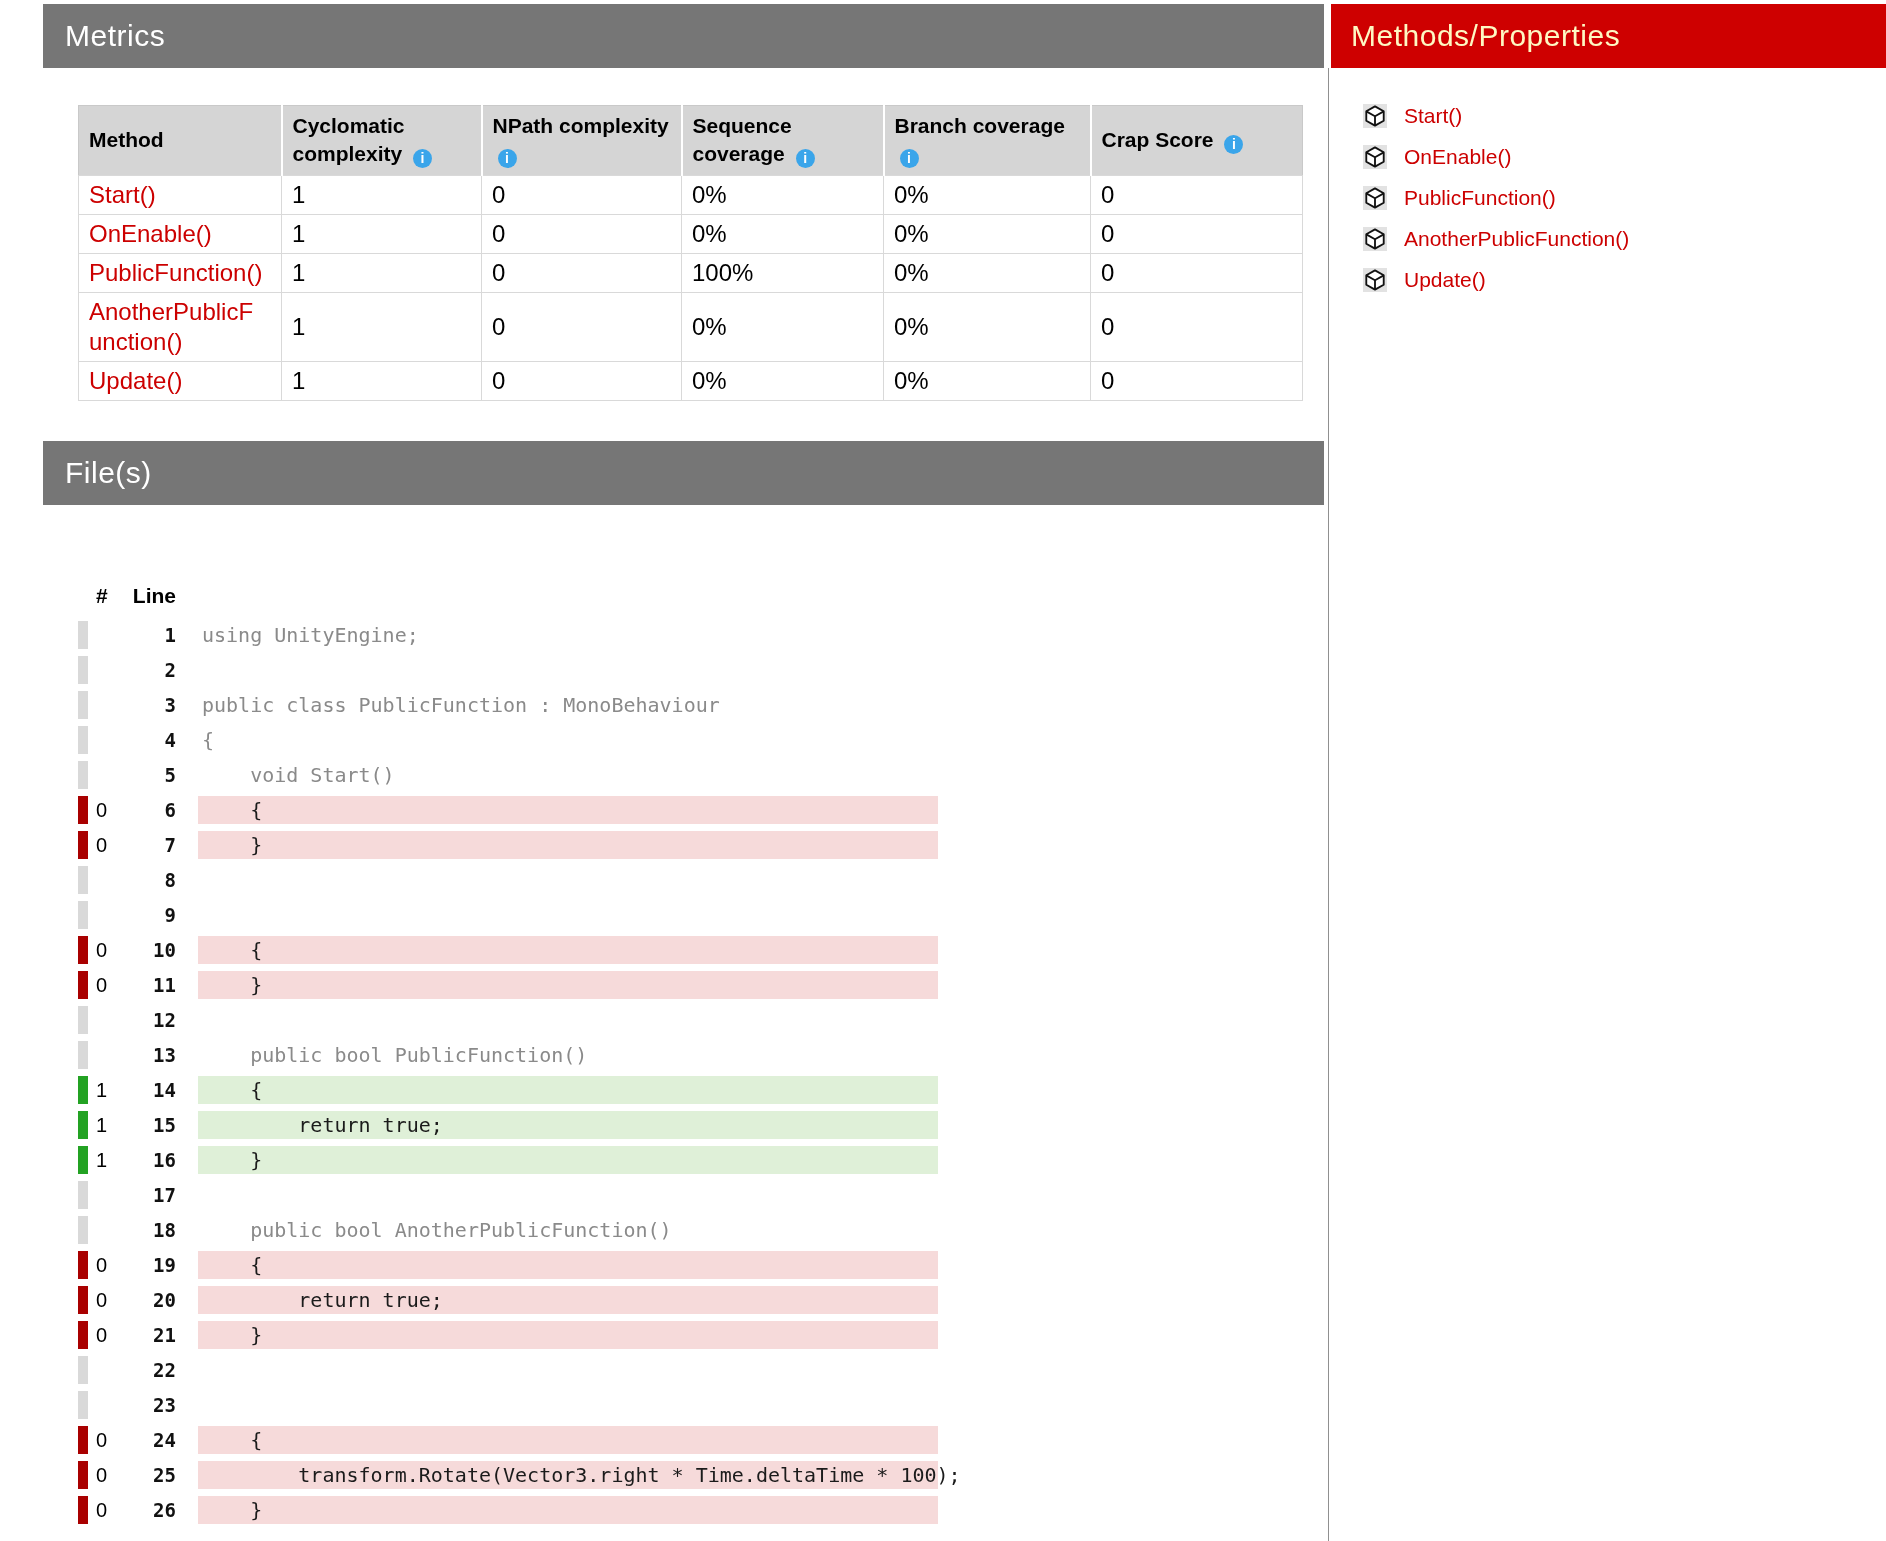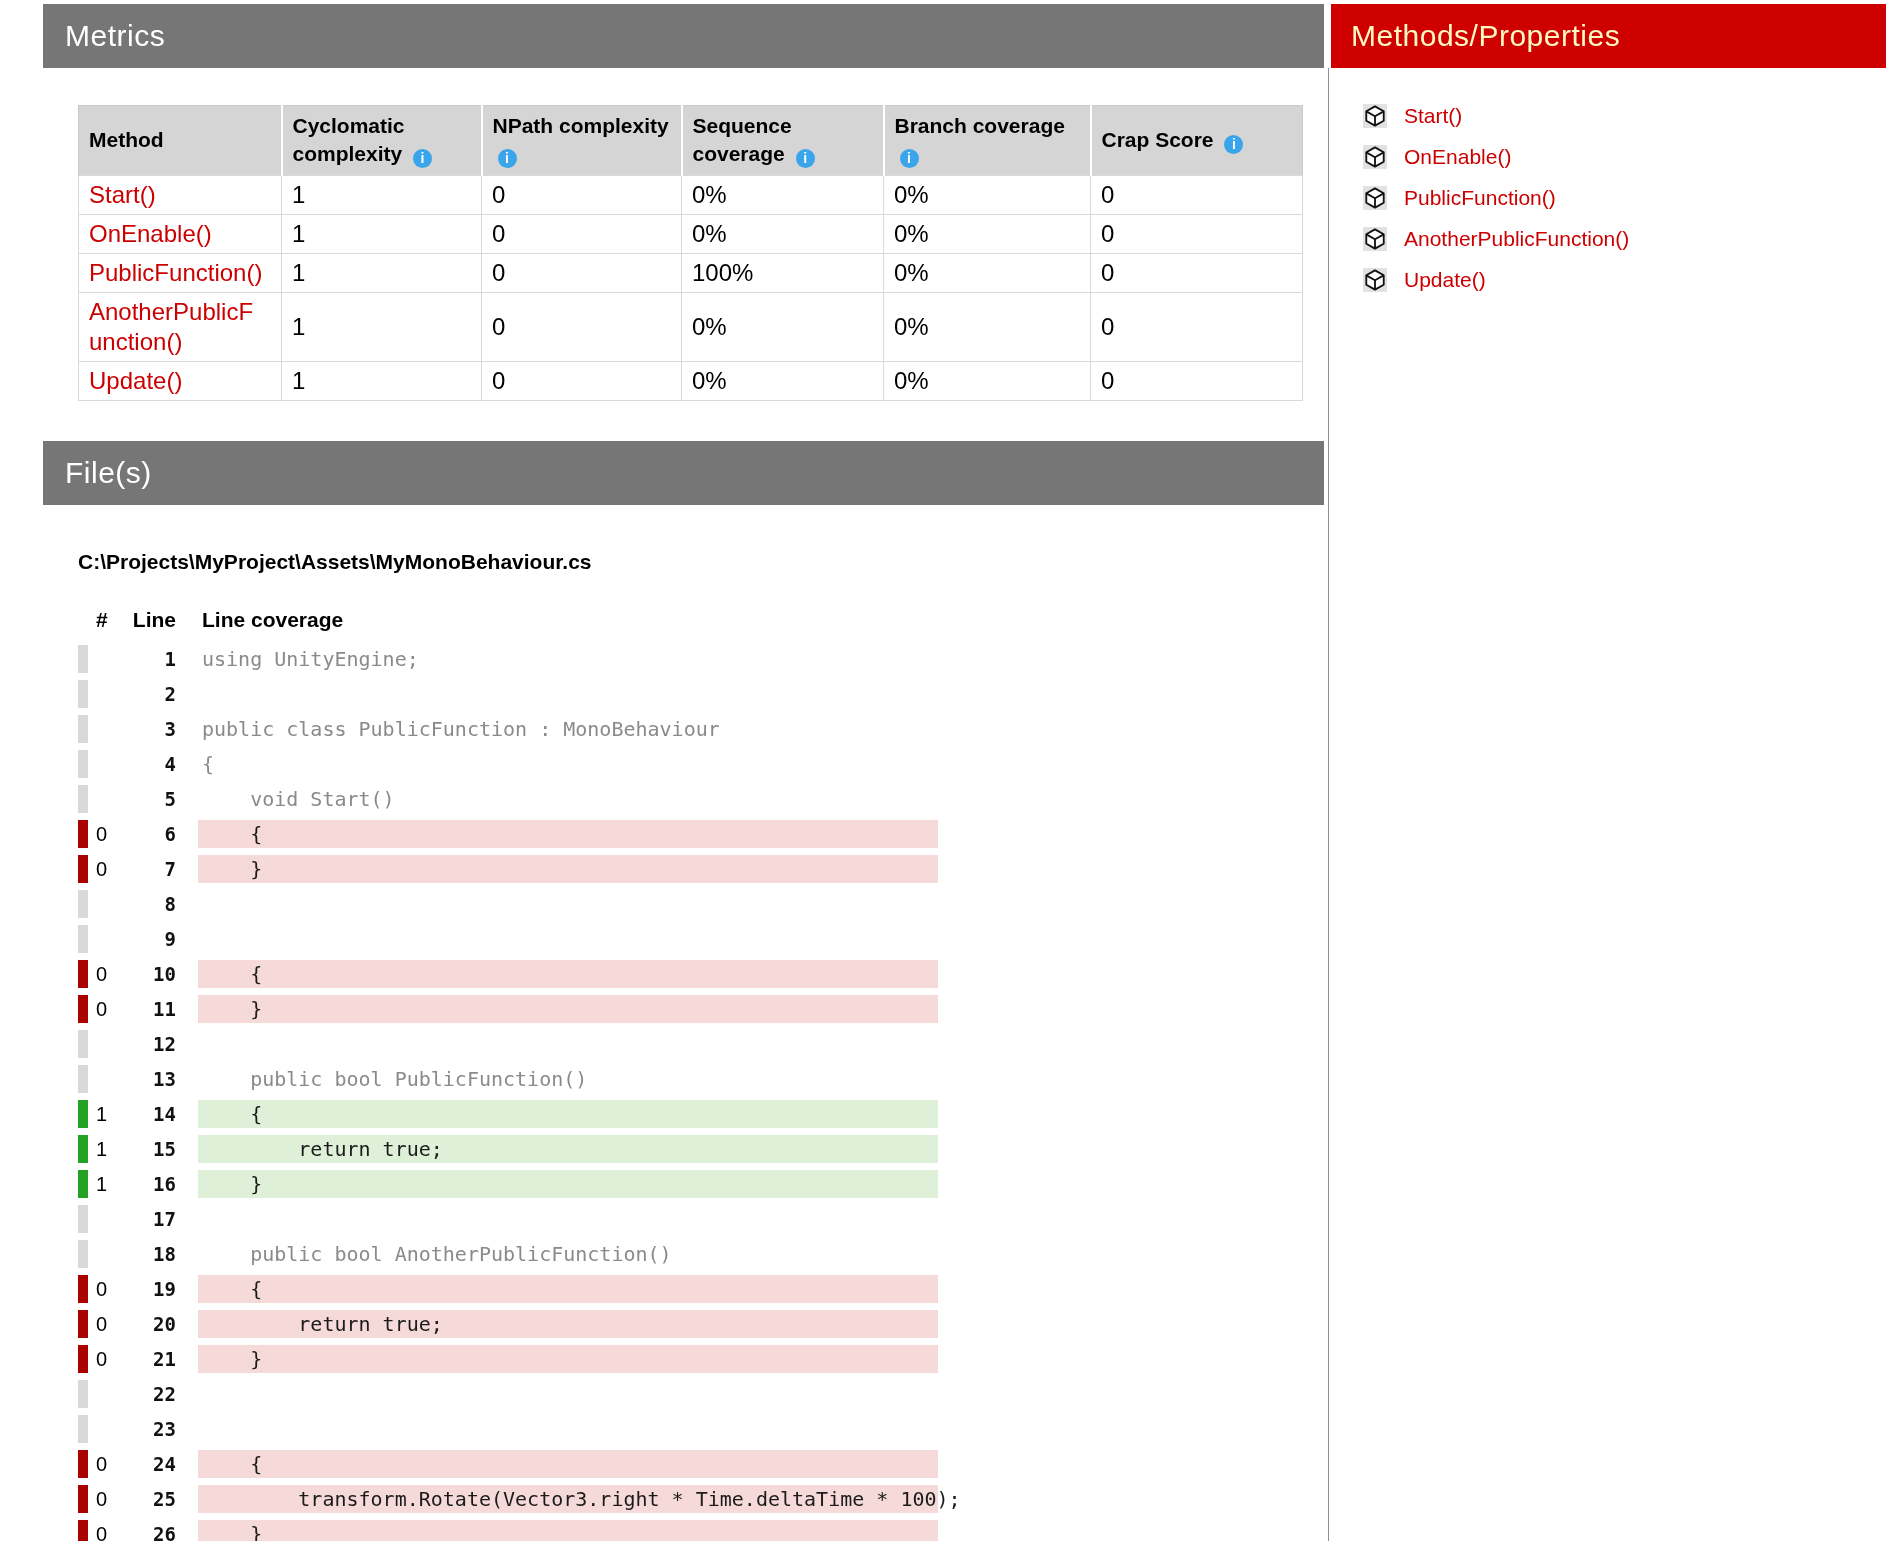--- a/index.html
+++ b/index.html
@@ -163,27 +163,25 @@
             </tr>
           </tbody>
       </table>
     </div>
 
     <div class="section-header">
       <span>File(s)</span>
     </div>
 
     <div class="files-content">
-      <div class="file-path">C:\Projects\MyProject\Assets\MyMonoBehaviour.cs</div>
 
       <div class="code-table">
         <div class="code-head">
           <span class="h-hash">#</span>
           <span class="h-line">Line</span>
-          <span class="h-cov">Line coverage</span>
         </div>
         <div id="code-rows">
             <div class="code-row">
               <span class="cov-bar none"></span>
               <span class="visit-count"></span>
               <span class="line-no">1</span>
               <span class="code-text none">using UnityEngine;</span>
             </div>
             <div class="code-row">
               <span class="cov-bar none"></span>

